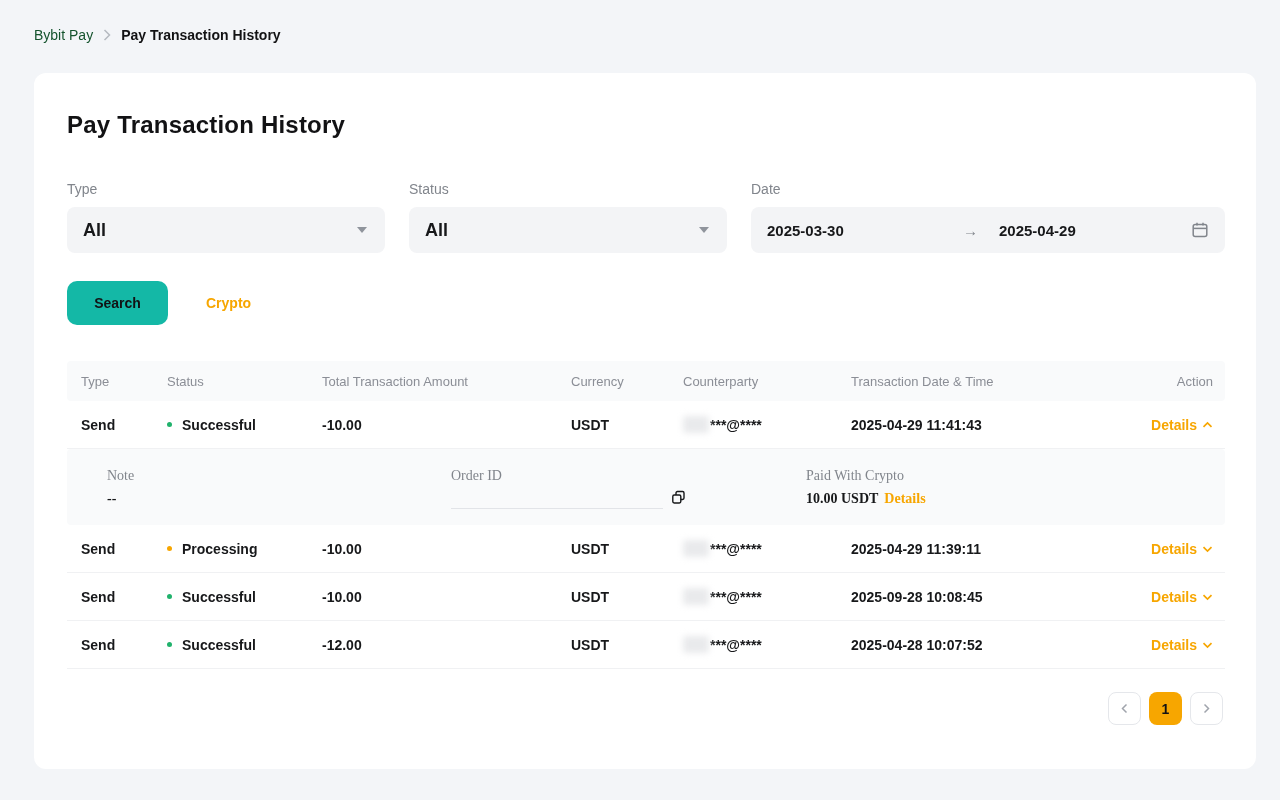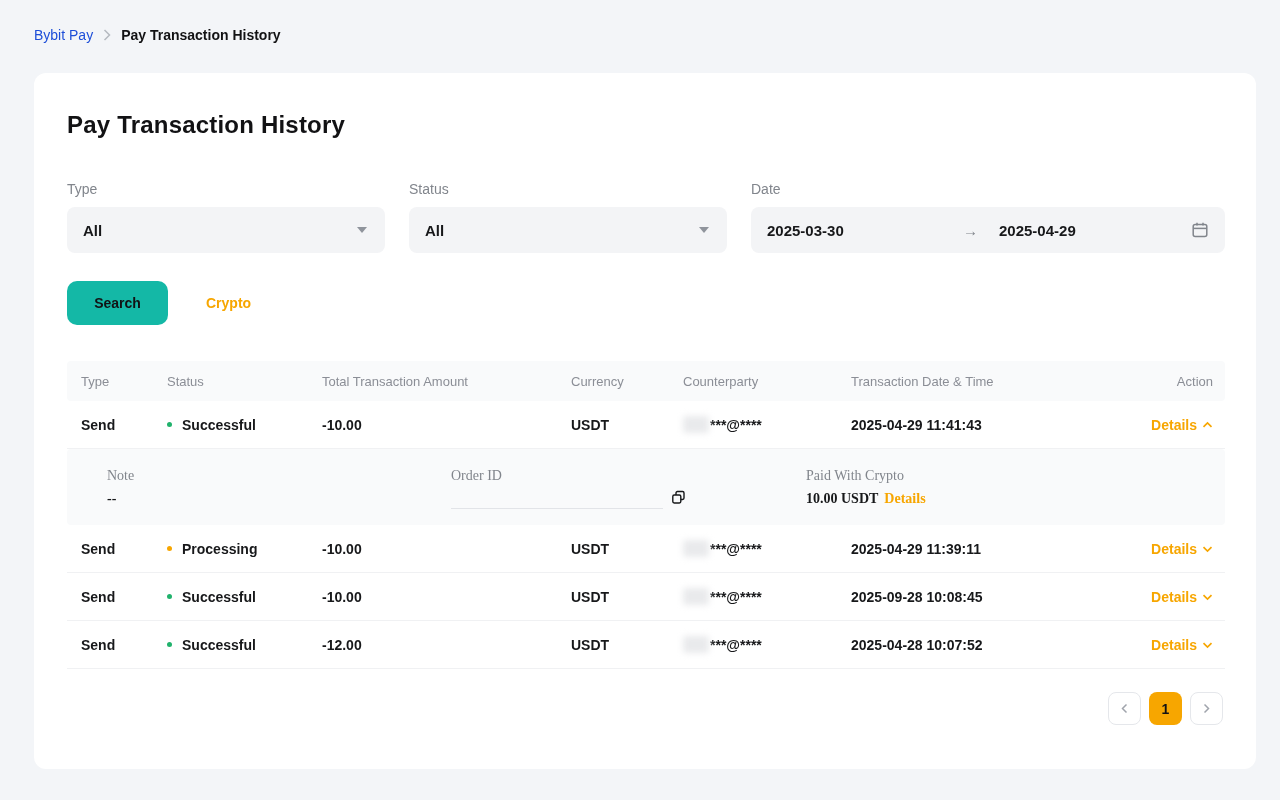--- a/index.html
+++ b/index.html
@@ -10,21 +10,21 @@
     color:#17181a;
     overflow:hidden;
   }
   .screen { width:1280px; height:800px; position:relative; }
 
   
   .breadcrumb {
     display:flex; align-items:center; gap:10px;
     padding:27px 0 0 34px; font-size:14px;
   }
-  .crumb-parent { color:#1d4ed8; cursor:pointer; }
+  .crumb-parent { color:#14532d; cursor:pointer; }
   .crumb-sep { color:#b6bac0; font-size:12px; }
   .crumb-current { color:#121214; font-weight:700; }
 
   
   .card {
     margin:30px 24px 0 34px;
     width:1222px; min-height:696px;
     background:#ffffff; border-radius:12px;
     padding:38px 33px 0 33px;
   }
@@ -32,21 +32,21 @@
 
   
   .filters { display:flex; gap:24px; margin-top:42px; }
   .filter-group { display:flex; flex-direction:column; }
   .filter-label { font-size:14px; color:#81858c; margin-bottom:10px; }
   .select-box, .date-box {
     height:46px; background:#f3f4f6; border-radius:8px;
     display:flex; align-items:center; cursor:pointer;
   }
   .select-box { width:318px; justify-content:space-between; padding:0 18px 0 16px; }
-  .select-value { font-size:15px; font-weight:700; color:#17181a; }
+  .select-value { font-size:18px; font-weight:700; color:#17181a; }
   .caret-down {
     width:0; height:0;
     border-left:5px solid transparent; border-right:5px solid transparent;
     border-top:6px solid #8f949c;
   }
   .date-box { width:474px; padding:0 16px; }
   .date-start, .date-end { font-size:15px; font-weight:700; color:#17181a; flex:0 0 auto; }
   .date-start { width:196px; }
   .date-arrow { color:#81858c; font-size:15px; width:36px; }
   .date-end { flex:1; }

